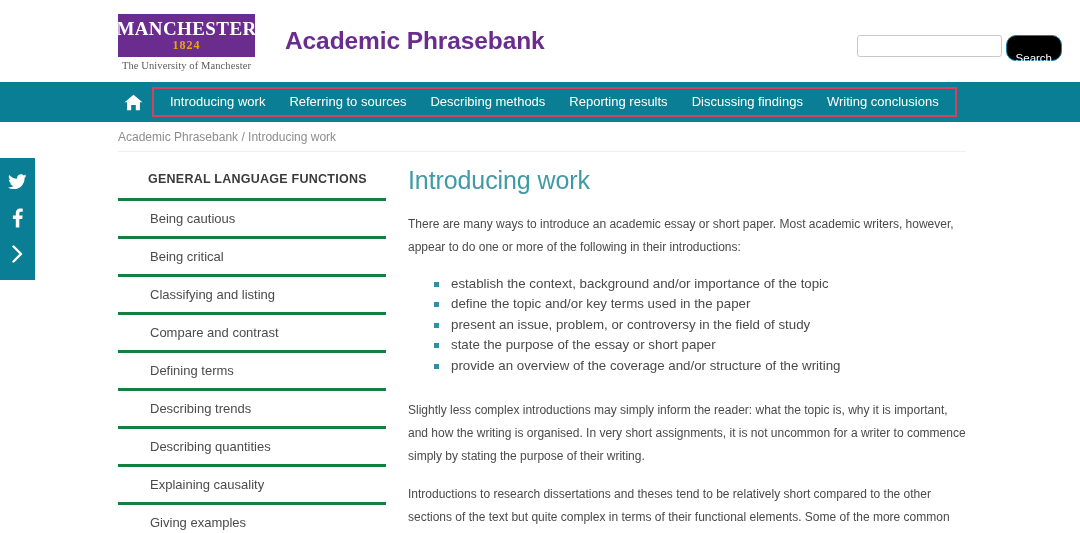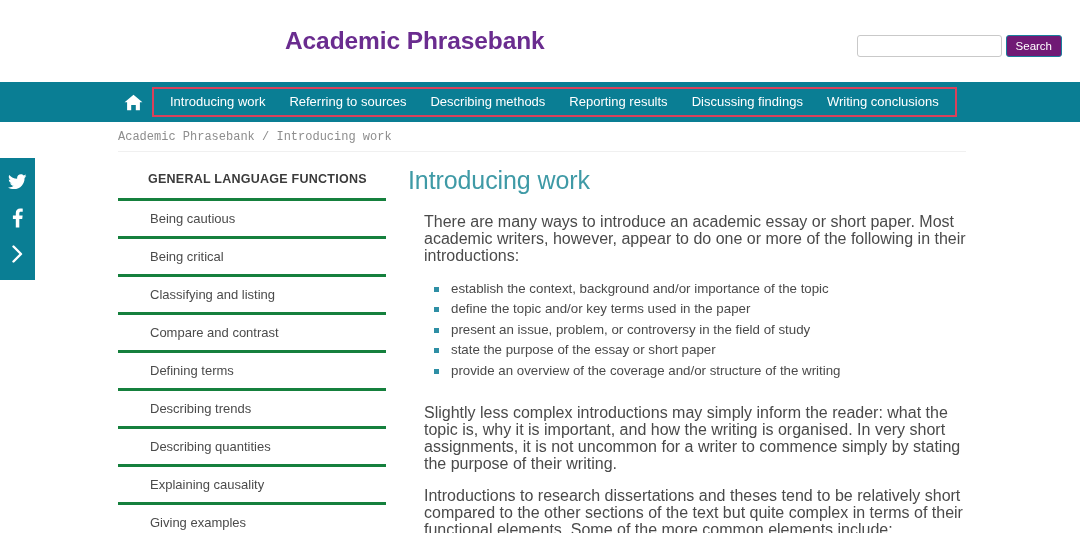--- a/index.html
+++ b/index.html
@@ -58,22 +58,22 @@
   }
   .search-input {
     width: 145px; height: 22px;
     border: 1px solid #c9c9c9; border-radius: 3px;
     background: #fff; outline: none;
     font-family: "Liberation Sans", sans-serif;
     font-size: 11px; color: #333; padding: 0 5px;
     margin-right: 4px;
   }
   .search-btn {
-    height: 22px; padding: 0 9px;
-    background: #701a75; border: 1px solid #1a7f9c; border-radius: 3px;
+    height: 22px; padding: 12px 9px;
+    background: #000000; border: 1px solid #1a7f9c; border-radius: 10px;
     color: #fff; font-size: 11.5px;
     font-family: "Liberation Sans", sans-serif;
     cursor: pointer; line-height: 20px;
   }
 
   
   .navbar {
     position: relative;
     height: 40px;
     background: #0a7e94;
@@ -99,21 +99,21 @@
     text-decoration: none;
   }
 
   
   .breadcrumb-row {
     position: relative;
     height: 30px;
   }
   .breadcrumb {
     position: absolute; left: 118px; top: 8px;
-    font-size: 12px; color: #8d8d8d; font-family: Liberation Mono, monospace;
+    font-size: 12px; color: #8d8d8d;
   }
   .crumb-rule {
     position: absolute; left: 118px; top: 29px;
     width: 848px; height: 1px; background: #f0f0f0;
   }
 
   
   .content {
     position: relative;
     display: flex;
@@ -139,24 +139,23 @@
   .main {
     flex: 1;
     padding: 14px 112px 0 22px;
   }
   .main-h1 {
     font-size: 25px; font-weight: 400; color: #3f9aa6;
     letter-spacing: -0.1px;
     margin-bottom: 18px;
   }
   .para {
-    font-size: 16px; color: #4a4a4a; line-height: 17px;
+    font-size: 12px; color: #4a4a4a; line-height: 23px;
     margin-bottom: 15px;
     max-width: 558px;
-    margin-left: 16px;
   }
   .bullets {
     list-style: none;
     margin: 0 0 23px 0;
     padding-left: 26px;
   }
   .bullets li {
     position: relative;
     font-size: 13.3px; color: #4a4a4a; line-height: 20.4px;
     padding-left: 17px;
@@ -191,20 +190,27 @@
     font-style: italic;
   }
 </style>
 </head>
 <body>
 
 <div id="page">
 
   <div class="header">
 
+    <div class="logo-block">
+      <div class="logo-box">
+        <span class="logo-word">MANCHESTER</span>
+        <span class="logo-year">1824</span>
+      </div>
+      <div class="logo-sub">The University of Manchester</div>
+    </div>
 
     <div class="site-title">Academic Phrasebank</div>
 
     <div class="search-wrap">
       <input class="search-input" type="text" value="" placeholder="" style="">
       <button class="search-btn">Search</button>
     </div>
   </div>
 
   <div class="navbar">

